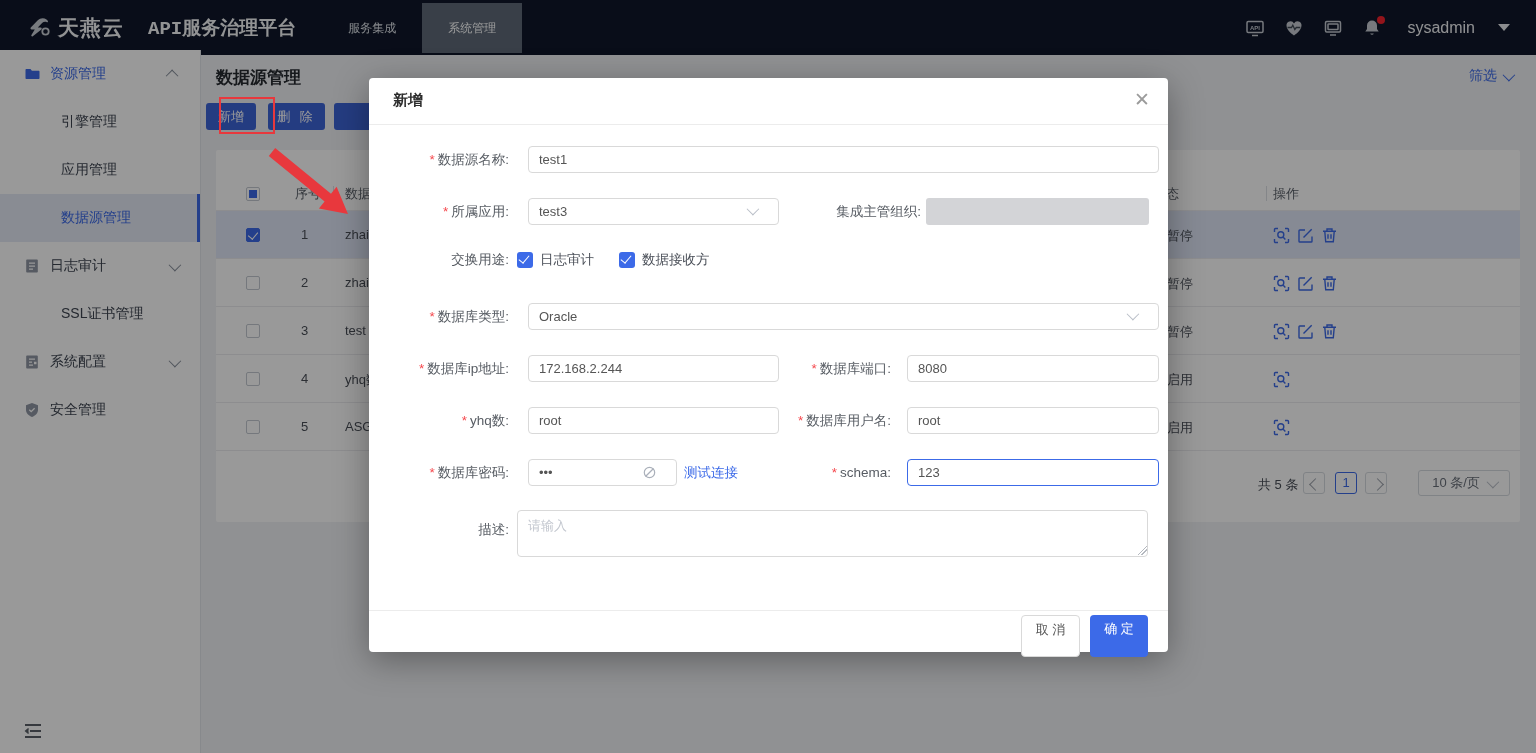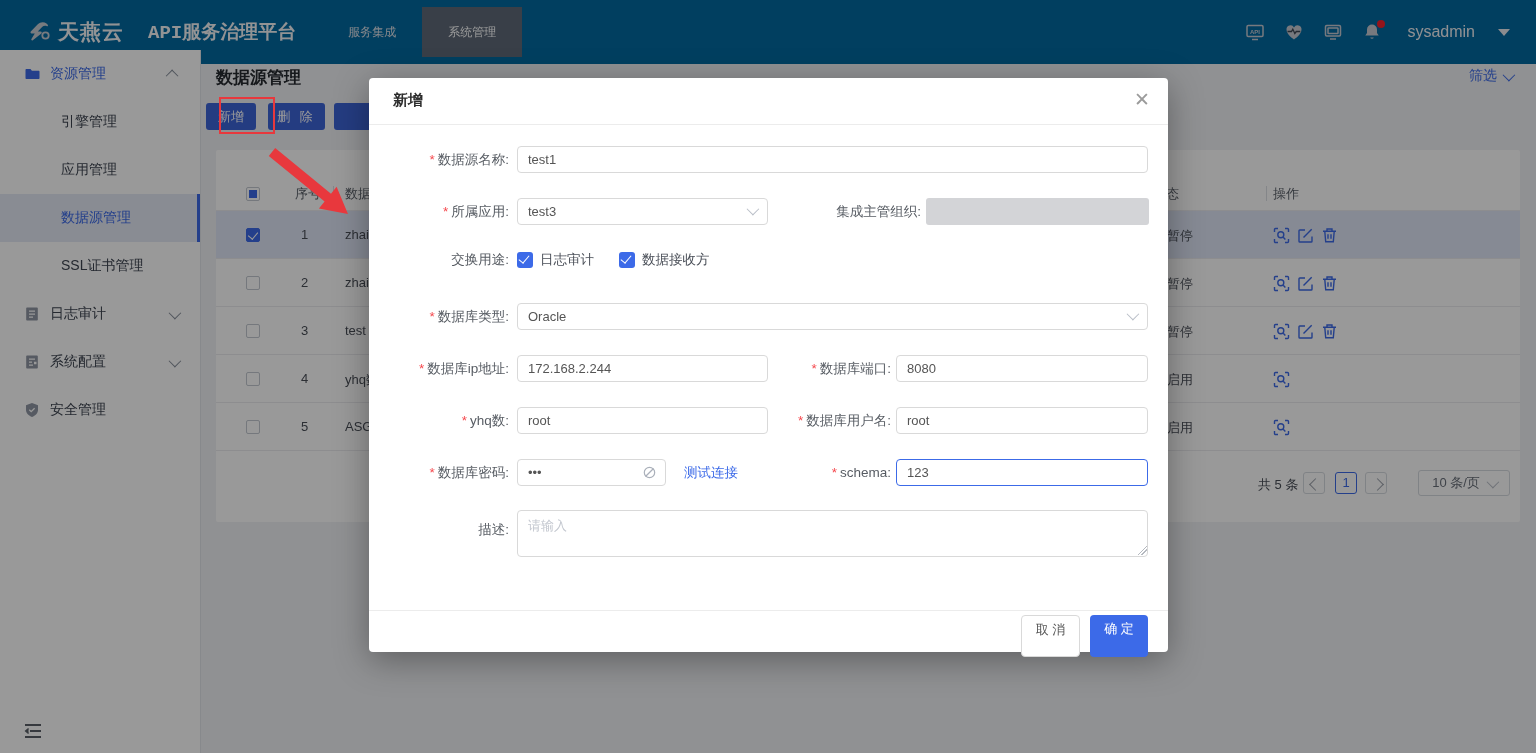--- a/index.html
+++ b/index.html
@@ -1,19 +1,19 @@
 <!DOCTYPE html>
 <html><head>
 <meta charset="utf-8">
 <style>
   html,body{margin:0;padding:0;background:#555;}
   .screen{position:relative;width:1536px;height:753px;overflow:hidden;background:#f0f2f5;
           font-family:"Liberation Sans","DejaVu Sans",sans-serif;-webkit-font-smoothing:antialiased;}
   
-  .topbar{position:absolute;top:0;left:0;right:0;height:64px;background:#0369a1;display:flex;align-items:center;z-index:1;}
+  .topbar{position:absolute;top:0;left:0;right:0;height:55px;background:#0f172a;display:flex;align-items:center;z-index:1;}
   .logo-icon{margin-left:26px;flex:0 0 auto;}
   .brand{margin-left:6px;font-size:21px;font-weight:bold;color:#f4f5f7;letter-spacing:1px;}
   .product{margin-left:24px;font-size:19px;font-weight:bold;color:#f4f5f7;font-family:Liberation Mono, monospace;}
   .nav{display:flex;height:50px;margin-left:26px;}
   .nav-tab{height:50px;line-height:50px;padding:0 26px;font-size:12px;color:#dde1e7;cursor:pointer;}
   .nav-tab.active{background:#5f6a79;color:#fff;}
   .top-right{margin-left:auto;display:flex;align-items:center;margin-right:26px;gap:19px;}
   .top-ic{position:relative;width:20px;height:20px;color:#c6cad2;}
   .bell-dot{position:absolute;top:-2px;right:-3px;width:8px;height:8px;border-radius:50%;background:#f5222d;}
   .username{color:#f0f1f4;font-size:16px;margin-left:6px;}
@@ -68,21 +68,21 @@
   
   .modal{position:absolute;left:369px;top:78px;width:799px;height:574px;background:#fff;border-radius:4px;
          box-shadow:0 8px 34px rgba(0,0,0,.35);z-index:60;font-size:13.5px;color:#555;}
   .m-title{position:absolute;left:24px;top:13px;font-size:15px;font-weight:bold;color:#2e2e2e;}
   .m-close{position:absolute;right:18px;top:10px;font-size:19px;color:#9b9b9b;cursor:pointer;font-family:"DejaVu Sans",sans-serif;}
   .m-hdiv{position:absolute;left:0;top:46px;width:100%;height:1px;background:#ececec;}
   .m-lab{position:absolute;width:140px;left:0;text-align:right;line-height:27px;color:#575c63;}
   .m-lab2{position:absolute;width:142px;left:380px;text-align:right;line-height:27px;color:#575c63;}
   .req{color:#f5484d;margin-right:3px;}
   .m-inp{position:absolute;height:27px;border:1px solid #d9d9d9;border-radius:4px;background:#fff;
-         font-size:13px;color:#555;padding:4px 10px;box-sizing:border-box;font-family:inherit;outline:none;}
+         font-size:13px;color:#555;padding:4px 10px;box-sizing:border-box;font-family:inherit;outline:none;margin-left:11px;}
   .m-inp::placeholder{color:#c3c7cf;}
   .m-inp.focused{border-color:#3c6ae8;}
   .sel-caret{position:absolute;top:9px;color:#b9bec7;}
   .m-org{position:absolute;left:557px;width:223px;height:27px;background:#d3d4d7;border-radius:3px;}
   .m-cb{position:absolute;top:0;width:16px;height:16px;background:#3c6ae8;border-radius:3px;cursor:pointer;}
   .m-cb::after{content:"";position:absolute;left:4px;top:1px;width:5px;height:9px;border-right:1.8px solid #fff;border-bottom:1.8px solid #fff;transform:rotate(40deg);}
   .m-cb-lbl{position:absolute;top:0;line-height:16px;color:#4a4f58;}
   .eye-ic{position:absolute;width:16px;height:16px;color:#aab0ba;cursor:pointer;}
   .tlink{position:absolute;color:#3c6ae8;line-height:27px;cursor:pointer;}
   .m-ta{position:absolute;left:148px;width:631px;height:47px;border:1px solid #d9d9d9;border-radius:4px;
@@ -159,31 +159,31 @@
     </div>
     <div class="side-item side-sub">
       <span class="s-lbl">引擎管理</span>
     </div>
     <div class="side-item side-sub">
       <span class="s-lbl">应用管理</span>
     </div>
     <div class="side-item side-sub active">
       <span class="s-lbl">数据源管理</span>
     </div>
-    <div class="side-item side-sub">
-      <span class="s-lbl">SSL证书管理</span>
-    </div>
     <div class="side-item">
       <span class="s-icon">
         <svg width="16" height="16" viewBox="0 0 16 16" fill="currentColor">
             <path d="M3 1.5h10c.4 0 .8.4.8.8v11.4c0 .4-.4.8-.8.8H3c-.4 0-.8-.4-.8-.8V2.3c0-.4.4-.8.8-.8zm2 3h6v1.3H5zm0 3h6v1.3H5zm0 3h4v1.3H5z" fill-rule="evenodd"></path>
           </svg>
       </span>
       <span class="s-lbl">日志审计</span>
       <span class="chev chev-css"></span>
+    </div>
+    <div class="side-item side-sub">
+      <span class="s-lbl">SSL证书管理</span>
     </div>
     <div class="side-item">
       <span class="s-icon">
         <svg width="16" height="16" viewBox="0 0 16 16" fill="currentColor">
             <path d="M3 1.5h10c.4 0 .8.4.8.8v11.4c0 .4-.4.8-.8.8H3c-.4 0-.8-.4-.8-.8V2.3c0-.4.4-.8.8-.8zm2 3h6v1.3H5zm0 3h3v1.3H5zm5 .2h2.5v2.5H10zM5 10.5h4v1.3H5z" fill-rule="evenodd"></path>
           </svg>
       </span>
       <span class="s-lbl">系统配置</span>
       <span class="chev chev-css"></span>
     </div>

